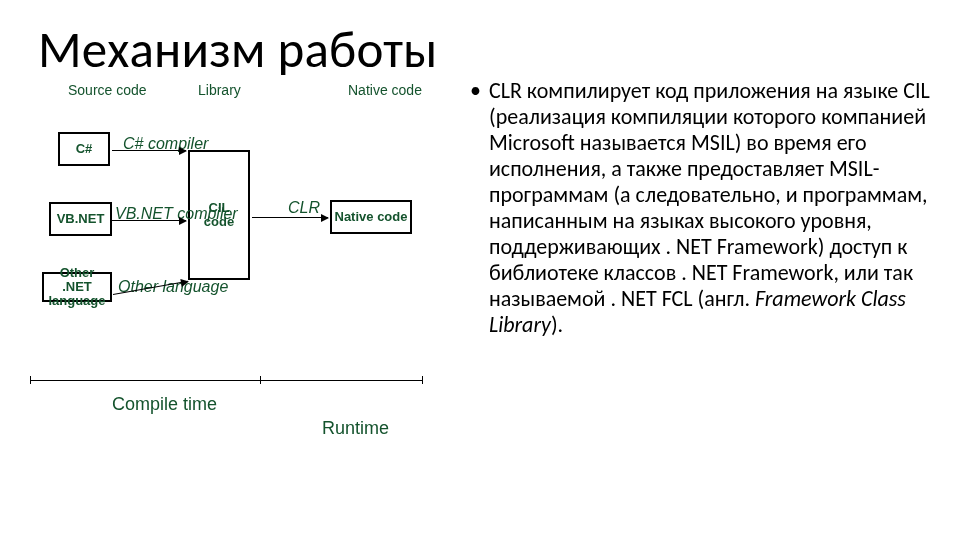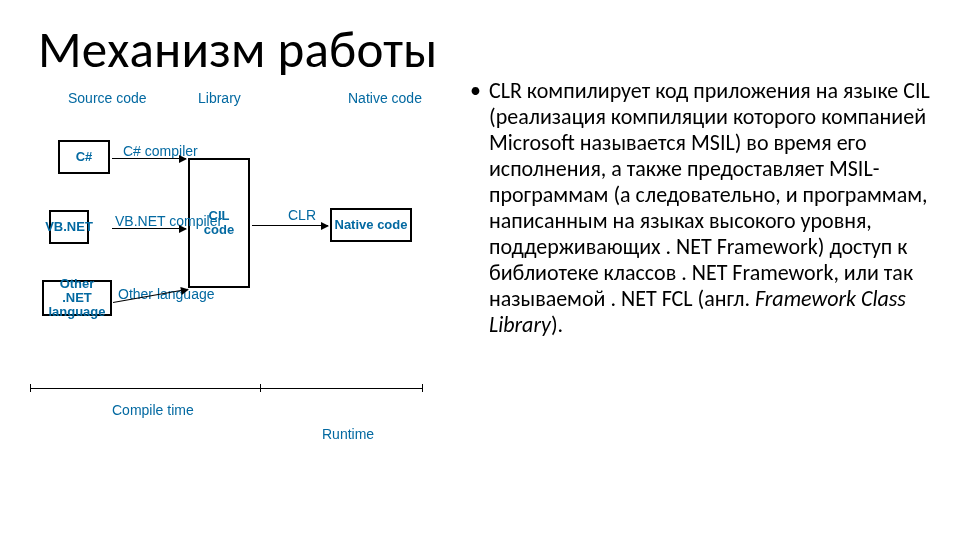--- a/index.html
+++ b/index.html
@@ -33,25 +33,25 @@
     font-size: 22px;
     line-height: 1.18;
   }
   .bullet-block .para { flex: 1; }
   .italic { font-style: italic; }
 
   
   .diagram {
     position: absolute;
     left: 30px;
-    top: 88px;
+    top: 80px;
     width: 430px;
     height: 420px;
     font-family: "Arial Narrow", Arial, sans-serif;
-    color: #0369a1;
+    color: #14532d;
   }
   .hdr {
     position: absolute;
     font-size: 14px;
     font-stretch: condensed;
   }
   .hdr.src   { left: 38px;  top: 2px; }
   .hdr.byte  { left: 168px; top: 2px; }
   .hdr.nat   { left: 318px; top: 2px; }
 
@@ -63,30 +63,31 @@
     align-items: center;
     justify-content: center;
     font-weight: 700;
     font-size: 13px;
     font-stretch: condensed;
     line-height: 1.1;
     text-align: center;
     padding: 2px;
   }
   .box.csharp { left: 28px; top: 52px;  width: 52px; height: 34px; }
-  .box.vbnet  { left: 19px; top: 122px; width: 40px; height: 34px; }
-  .box.other  { left: 12px; top: 192px; width: 70px; height: 36px; }
+  .box.vbnet  { left: 19px; top: 122px; width: 63px; height: 34px; }
+  .box.other  { left: 12px; top: 192px; width: 70px; height: 30px; }
   .box.cil    { left: 158px; top: 70px; width: 62px; height: 130px; }
   .box.native { left: 300px; top: 120px; width: 82px; height: 34px; }
 
   .alabel {
     position: absolute;
-    font-size: 14px;
+    font-size: 16px;
     font-stretch: condensed;
     white-space: nowrap;
+    font-style: italic;
   }
   .alabel.l-cs  { left: 93px;  top: 55px; }
   .alabel.l-vb  { left: 85px;  top: 125px; }
   .alabel.l-ot  { left: 88px;  top: 198px; }
   .alabel.l-clr { left: 258px; top: 119px; text-align: center; }
 
   .arrow {
     position: absolute;
     height: 0;
     border-top: 1.5px solid #000;
@@ -118,21 +119,21 @@
     width: 0;
     height: 8px;
     border-left: 1px solid #000;
   }
   .tick.t1 { left: 0px; }
   .tick.t2 { left: 230px; }
   .tick.t3 { left: 392px; }
   .phase {
     position: absolute;
     top: 314px;
-    font-size: 14px;
+    font-size: 18px;
     font-stretch: condensed;
   }
   .phase.compile { left: 82px; }
   .phase.runtime { left: 292px; margin-top: 24px; }
 </style>
 </head>
 <body>
 
 <h1 class="title">Механизм работы</h1>
 

